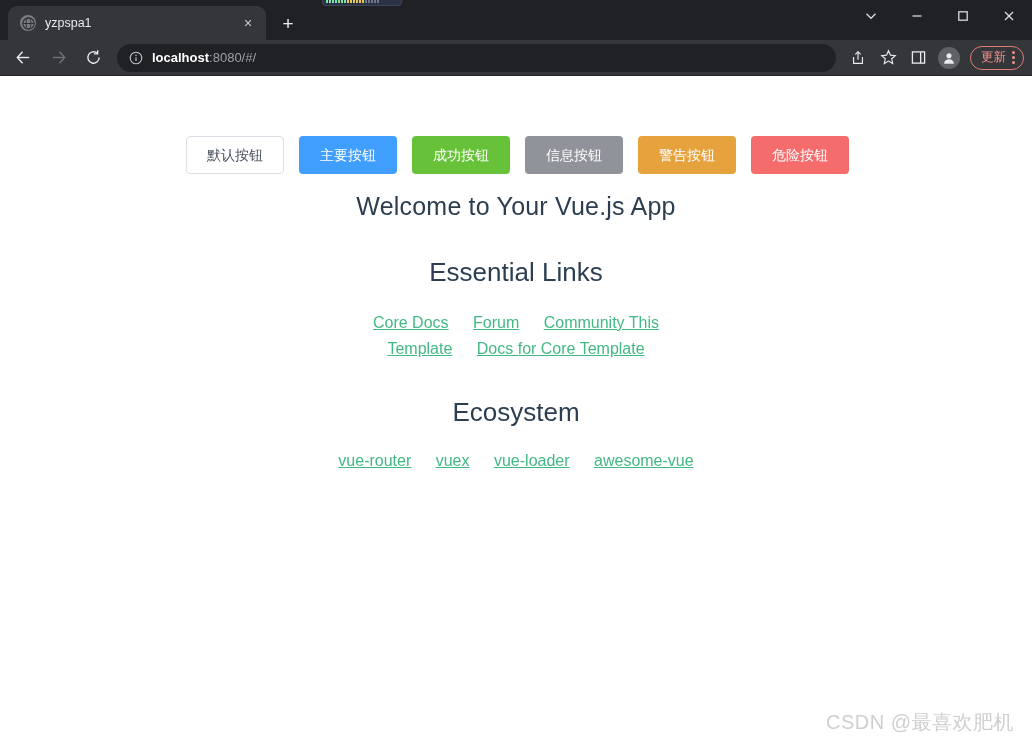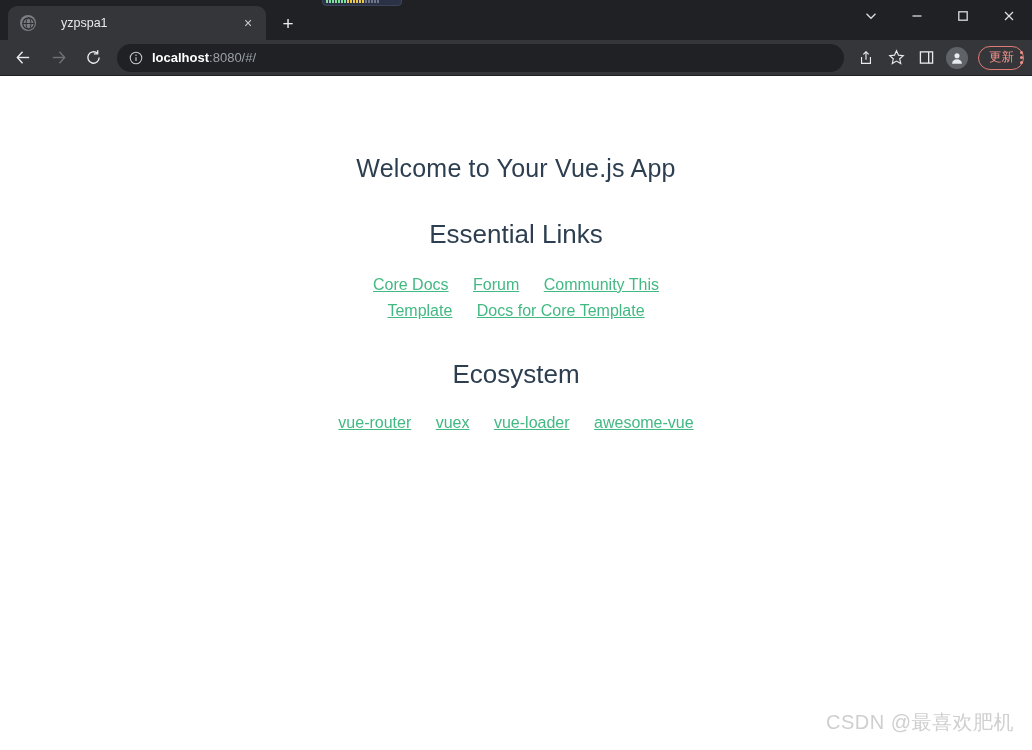--- a/index.html
+++ b/index.html
@@ -28,21 +28,20 @@
   }
   .top-artifact i { display: block; width: 2px; height: 6px; background: #7fe0a0; }
   .top-artifact i:nth-child(n+8) { background: #e8c84a; }
   .top-artifact i:nth-child(n+14) { background: #6f7689; }
 
   .tab {
     width: 258px; height: 34px; margin-left: 8px;
     background: #35363a; border-radius: 9px 9px 0 0;
     display: flex; align-items: center; padding: 0 8px 0 12px;
     position: relative;
-    gap: 16px;
   }
   .favicon {
     width: 16px; height: 16px; border-radius: 50%;
     background: #7a7d82; flex: 0 0 16px; position: relative;
     display: flex; align-items: center; justify-content: center;
   }
   .favicon svg { display: block; }
   .tab-title {
     flex: 1; color: #e8eaed; font-size: 12.5px;
     margin-left: 9px; white-space: nowrap; overflow: hidden;
@@ -94,21 +93,21 @@
   }
   .avatar {
     width: 22px; height: 22px; border-radius: 50%; background: #5f6368;
     display: flex; align-items: center; justify-content: center;
     margin: 0 4px;
   }
   .update-pill {
     height: 24px; border: 1px solid #e07b73; border-radius: 12px;
     color: #f0928b; font-size: 12.5px;
     display: flex; align-items: center; gap: 6px;
-    padding: 0 0 0 10px; margin-left: 4px;
+    padding: 0 8px 0 10px; margin-left: 4px;
   }
   .kebab { display: flex; flex-direction: column; gap: 2px; }
   .kebab i { width: 3px; height: 3px; border-radius: 50%; background: #f0928b; display: block; }
 
   
   .viewport {
     height: 674px; background: #ffffff; position: relative;
     overflow: hidden;
   }
   .app { padding-top: 60px; }
@@ -287,20 +286,28 @@
             <i></i>
             <i></i>
           </span>
       </div>
     </div>
   </div>
 
   <div class="viewport">
     <div class="app">
 
+      <div class="btn-row">
+        <button class="btn default">默认按钮</button>
+        <button class="btn primary">主要按钮</button>
+        <button class="btn success">成功按钮</button>
+        <button class="btn info">信息按钮</button>
+        <button class="btn warning">警告按钮</button>
+        <button class="btn danger">危险按钮</button>
+      </div>
 
       <div class="hello">
         <h1>Welcome to Your Vue.js App</h1>
 
         <h2>Essential Links</h2>
         <ul class="links">
           <li><a href="#">Core Docs</a></li>
           <li><a href="#">Forum</a></li>
           <li><a href="#">Community This</a></li>
           <li><a href="#">Template</a></li>

